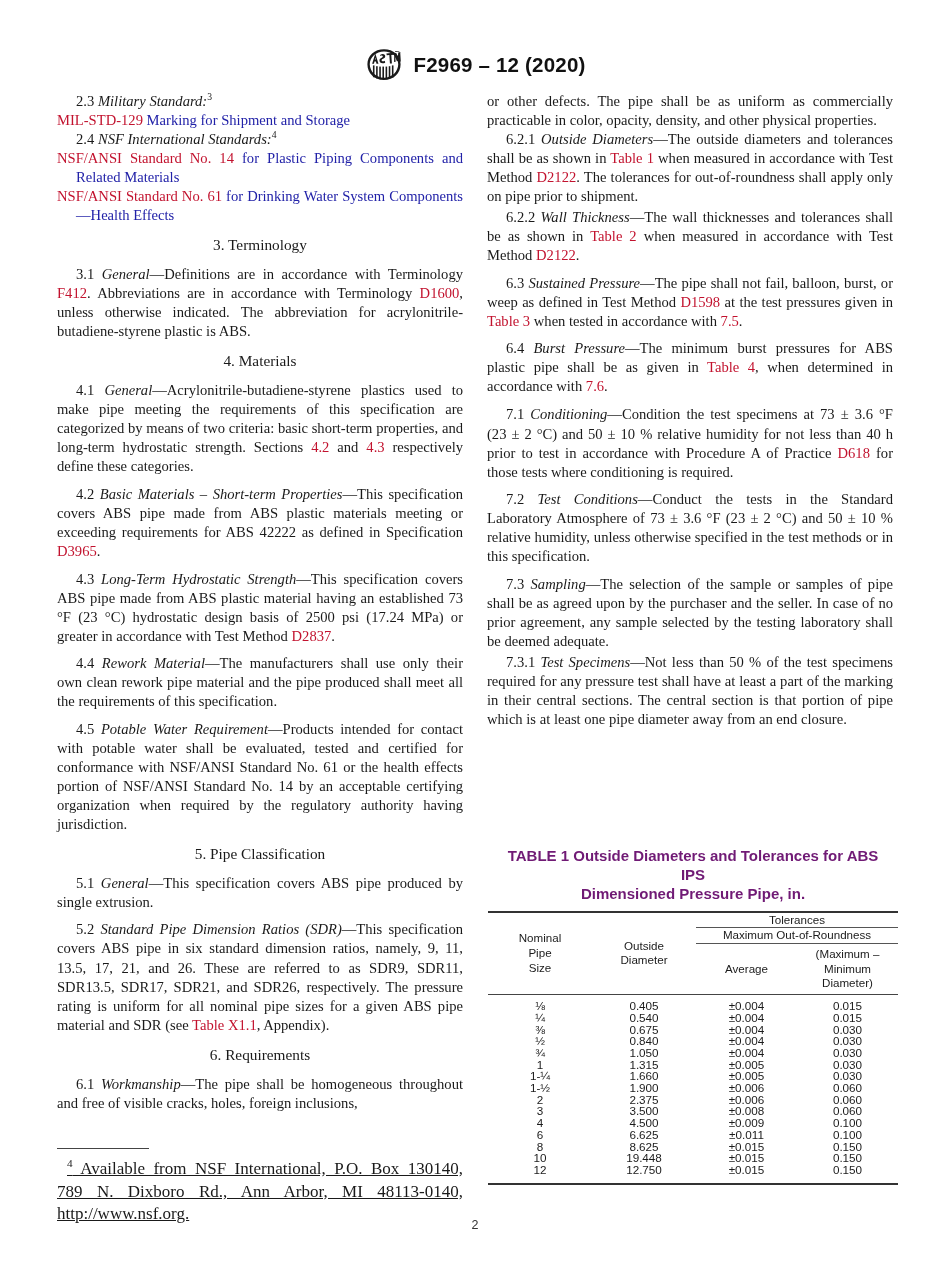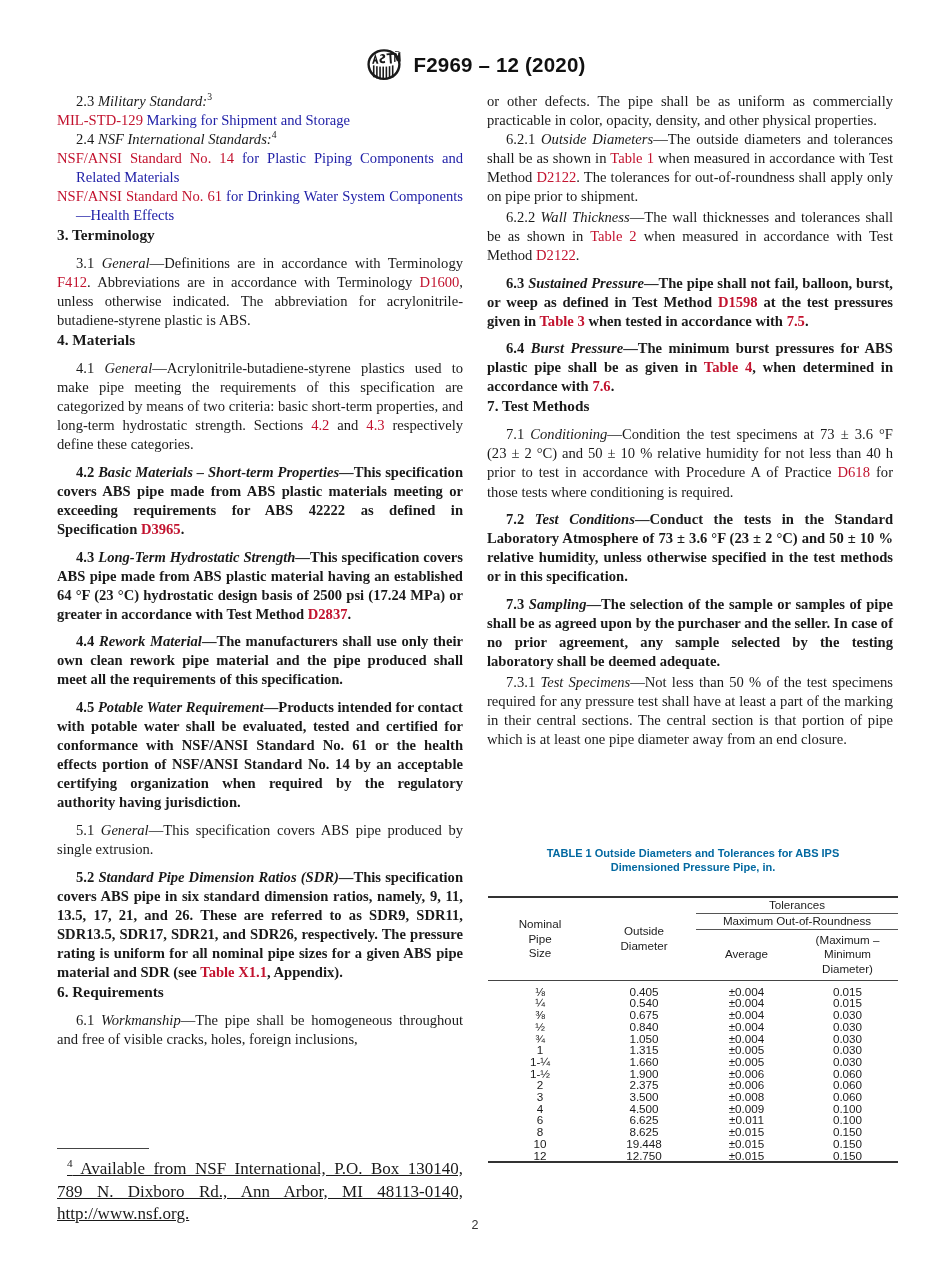--- a/index.html
+++ b/index.html
@@ -60,28 +60,28 @@
   }
   .col-left  { left: 57px;  }
   .col-right { left: 487px; }
 
   p {
     margin: 0;
     text-align: justify;
   }
   .ind { text-indent: 19px; }
   .noind { text-indent: 0; }
-  .gap { margin-top: 8.5px; font-weight: bold; }
+  .gap { margin-top: 8.5px; }
   .gap-sm { margin-top: 2px; }
 
   h3.sec {
     font-size: 15.3px;
-    font-weight: bold;
-    margin: 0;
-    text-align: left;
+    font-weight: normal;
+    margin: 10px;
+    text-align: center;
     text-indent: 0;
     font-family: "Liberation Serif", "DejaVu Serif", serif;
   }
   .sec-gap-before { margin-top: 17px; }
   .sec-gap-after  { margin-top: 9px; font-family: Liberation Serif, serif; }
 
   i, .it { font-style: italic; }
   .red  { color: #c2122e; }
   .blue { color: #2222a8; }
   sup { font-size: 0.66em; vertical-align: super; line-height: 0; }
@@ -115,26 +115,26 @@
 
   
   .table-block {
     position: absolute;
     left: 488px;
     top: 846px;
     width: 410px;
     font-family: "Liberation Sans", "DejaVu Sans", sans-serif;
   }
   .table-title {
-    font-size: 11px;
+    font-size: 15px;
     font-weight: bold;
     text-align: center;
     line-height: 1.28;
-    color: #0369a1;
-    margin-bottom: 22px;
+    color: #701a75;
+    margin-bottom: 7px;
     padding: 0 14px;
   }
   table.t1 {
     border-collapse: collapse;
     width: 410px;
     font-size: 11.6px;
     color: #1b1b1b;
   }
   table.t1 td, table.t1 th {
     padding: 0;
@@ -156,21 +156,21 @@
     line-height: 1.27;
     padding: 2.5px 0 2.5px 0;
   }
   td.body-cell {
     text-align: center;
     line-height: 1.0;
     padding: 2.6px 0 2.6px 0;
     font-size: 11.7px;
   }
   tr.first-body td { padding-top: 5px; }
-  tr.last-body td  { padding-bottom: 0; }
+  tr.last-body td  { padding-bottom: 7px; }
 
   .c1 { width: 104px; }
   .c2 { width: 104px; }
   .c3 { width: 101px; }
   .c4 { width: 101px; }
 
   .vstack { display: block; }
 
   
   .page-number {
@@ -225,26 +225,27 @@
     <h3 class="sec sec-gap-before">3.  Terminology</h3>
 
     <p class="ind sec-gap-after"><span>3.1</span> <i>General</i><span>—Definitions are in accordance with Terminology </span><span class="red">F412</span><span>. Abbreviations are in accordance with Terminology </span><span class="red">D1600</span><span>, unless otherwise indicated. The abbreviation for acrylonitrile-butadiene-styrene plastic is ABS.</span></p>
 
     <h3 class="sec sec-gap-before">4.  Materials</h3>
 
     <p class="ind sec-gap-after"><span>4.1</span> <i>General</i><span>—Acrylonitrile-butadiene-styrene plastics used to make pipe meeting the requirements of this specification are categorized by means of two criteria: basic short-term properties, and long-term hydrostatic strength. Sections </span><span class="red">4.2</span><span> and </span><span class="red">4.3</span><span> respectively define these categories.</span></p>
 
     <p class="ind gap"><span>4.2</span> <i>Basic Materials – Short-term Properties</i><span>—This specification covers ABS pipe made from ABS plastic materials meeting or exceeding requirements for ABS 42222 as defined in Specification </span><span class="red">D3965</span><span>.</span></p>
 
-    <p class="ind gap"><span>4.3</span> <i>Long-Term Hydrostatic Strength</i><span>—This specification covers ABS pipe made from ABS plastic material having an established 64 °F (23 °C) hydrostatic design basis of 2500 psi (17.24 MPa) or greater in accordance with Test Method </span><span class="red">D2837</span><span>.</span></p>
+    <p class="ind gap"><span>4.3</span> <i>Long-Term Hydrostatic Strength</i><span>—This specification covers ABS pipe made from ABS plastic material having an established 73 °F (23 °C) hydrostatic design basis of 2500 psi (17.24 MPa) or greater in accordance with Test Method </span><span class="red">D2837</span><span>.</span></p>
 
     <p class="ind gap"><span>4.4</span> <i>Rework Material</i><span>—The manufacturers shall use only their own clean rework pipe material and the pipe produced shall meet all the requirements of this specification.</span></p>
 
     <p class="ind gap"><span>4.5</span> <i>Potable Water Requirement</i><span>—Products intended for contact with potable water shall be evaluated, tested and certified for conformance with NSF/ANSI Standard No. 61 or the health effects portion of NSF/ANSI Standard No. 14 by an acceptable certifying organization when required by the regulatory authority having jurisdiction.</span></p>
 
+    <h3 class="sec sec-gap-before">5.  Pipe Classification</h3>
 
     <p class="ind sec-gap-after"><span>5.1</span> <i>General</i><span>—This specification covers ABS pipe produced by single extrusion.</span></p>
 
     <p class="ind gap"><span>5.2</span> <i>Standard Pipe Dimension Ratios (SDR)</i><span>—This specification covers ABS pipe in six standard dimension ratios, namely, 9, 11, 13.5, 17, 21, and 26. These are referred to as SDR9, SDR11, SDR13.5, SDR17, SDR21, and SDR26, respectively. The pressure rating is uniform for all nominal pipe sizes for a given ABS pipe material and SDR (see </span><span class="red">Table X1.1</span><span>, Appendix).</span></p>
 
     <h3 class="sec sec-gap-before">6.  Requirements</h3>
 
     <p class="ind sec-gap-after"><span>6.1</span> <i>Workmanship</i><span>—The pipe shall be homogeneous throughout and free of visible cracks, holes, foreign inclusions,</span></p>
 
   </div>
@@ -260,21 +261,20 @@
 
 
     <p class="ind"><span>6.2.1</span> <i>Outside Diameters</i><span>—The outside diameters and tolerances shall be as shown in </span><span class="red">Table 1</span><span> when measured in accordance with Test Method </span><span class="red">D2122</span><span>. The tolerances for out-of-roundness shall apply only on pipe prior to shipment.</span></p>
 
     <p class="ind gap-sm"><span>6.2.2</span> <i>Wall Thickness</i><span>—The wall thicknesses and tolerances shall be as shown in </span><span class="red">Table 2</span><span> when measured in accordance with Test Method </span><span class="red">D2122</span><span>.</span></p>
 
     <p class="ind gap"><span>6.3</span> <i>Sustained Pressure</i><span>—The pipe shall not fail, balloon, burst, or weep as defined in Test Method </span><span class="red">D1598</span><span> at the test pressures given in </span><span class="red">Table 3</span><span> when tested in accordance with </span><span class="red">7.5</span><span>.</span></p>
 
     <p class="ind gap"><span>6.4</span> <i>Burst Pressure</i><span>—The minimum burst pressures for ABS plastic pipe shall be as given in </span><span class="red">Table 4</span><span>, when determined in accordance with </span><span class="red">7.6</span><span>.</span></p>
 
-    <h3 class="sec sec-gap-before">7.  Test Methods</h3>
 
     <p class="ind sec-gap-after"><span>7.1</span> <i>Conditioning</i><span>—Condition the test specimens at 73 ± 3.6 °F (23 ± 2 °C) and 50 ± 10 % relative humidity for not less than 40 h prior to test in accordance with Procedure A of Practice </span><span class="red">D618</span><span> for those tests where conditioning is required.</span></p>
 
     <p class="ind gap"><span>7.2</span> <i>Test Conditions</i><span>—Conduct the tests in the Standard Laboratory Atmosphere of 73 ± 3.6 °F (23 ± 2 °C) and 50 ± 10 % relative humidity, unless otherwise specified in the test methods or in this specification.</span></p>
 
     <p class="ind gap"><span>7.3</span> <i>Sampling</i><span>—The selection of the sample or samples of pipe shall be as agreed upon by the purchaser and the seller. In case of no prior agreement, any sample selected by the testing laboratory shall be deemed adequate.</span></p>
 
     <p class="ind gap-sm"><span>7.3.1</span> <i>Test Specimens</i><span>—Not less than 50 % of the test specimens required for any pressure test shall have at least a part of the marking in their central sections. The central section is that portion of pipe which is at least one pipe diameter away from an end closure.</span></p>
 
   </div>

